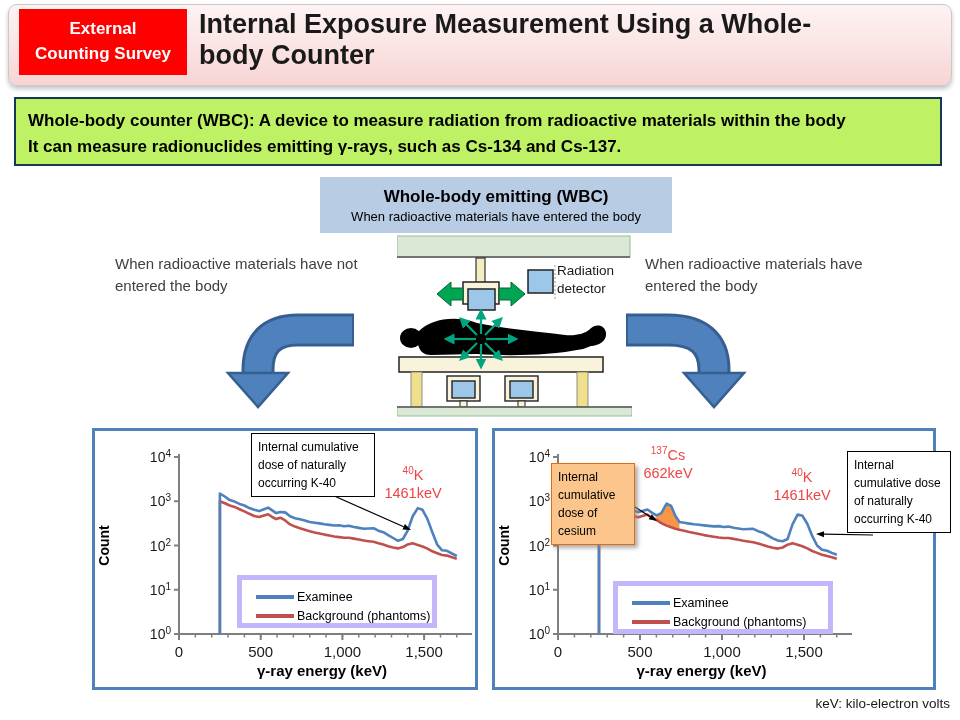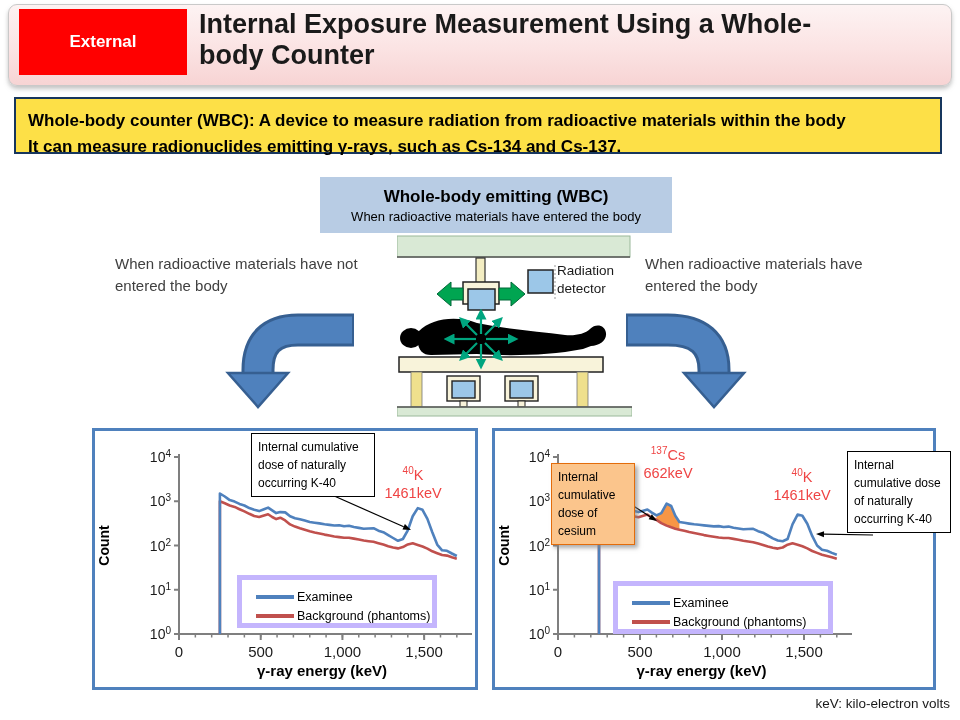--- a/index.html
+++ b/index.html
@@ -11,22 +11,22 @@
     border:1px solid #c9c9c9;border-radius:9px;
     background:linear-gradient(180deg,#fdf3f3 0%,#fbe3e3 55%,#f7d4d4 100%);
     box-shadow:0 3px 4px rgba(150,150,150,.55);}
   .tagbox{position:absolute;left:10px;top:4px;width:168px;height:66px;
     background:#ff0000;color:#fff;font-weight:bold;font-size:17px;line-height:1.45;
     display:flex;flex-direction:column;align-items:center;justify-content:center;text-align:center;}
   .pagetitle{position:absolute;left:190px;top:4px;width:650px;
     font-size:27px;font-weight:bold;color:#1a1a1a;line-height:1.14;}
 
   
-  .intro{position:absolute;left:14px;top:97px;width:928px;height:57px;
-    border:2px solid #17365d;background:#fde047;
+  .intro{position:absolute;left:14px;top:97px;width:928px;height:69px;
+    border:2px solid #17365d;background:#bef264;
     padding:9px 12px;box-sizing:border-box;
     font-size:17px;font-weight:bold;color:#000;line-height:1.5;}
 
   
   .wbcbox{position:absolute;left:320px;top:177px;width:352px;height:56px;
     background:#b8cce4;display:flex;flex-direction:column;align-items:center;justify-content:center;}
   .wbcbox .t1{font-size:17px;font-weight:bold;color:#000;}
   .wbcbox .t2{font-size:13px;color:#000;margin-top:2px;}
 
   
@@ -69,20 +69,21 @@
   .footnote{position:absolute;right:10px;top:696px;font-size:13.5px;color:#1a1a1a;text-align:right;}
 
   .abs-svg{position:absolute;}
 </style>
 </head>
 <body>
 
 <div class="header">
   <div class="tagbox">
     <span>External</span>
+    <span>Counting Survey</span>
   </div>
   <div class="pagetitle">Internal Exposure Measurement Using a Whole-body Counter</div>
 </div>
 
 <div class="intro">
   <div>Whole-body counter (WBC): A device to measure radiation from radioactive materials within the body</div>
   <div>It can measure radionuclides emitting γ-rays, such as Cs-134 and Cs-137.</div>
 </div>
 
 <div class="wbcbox">

